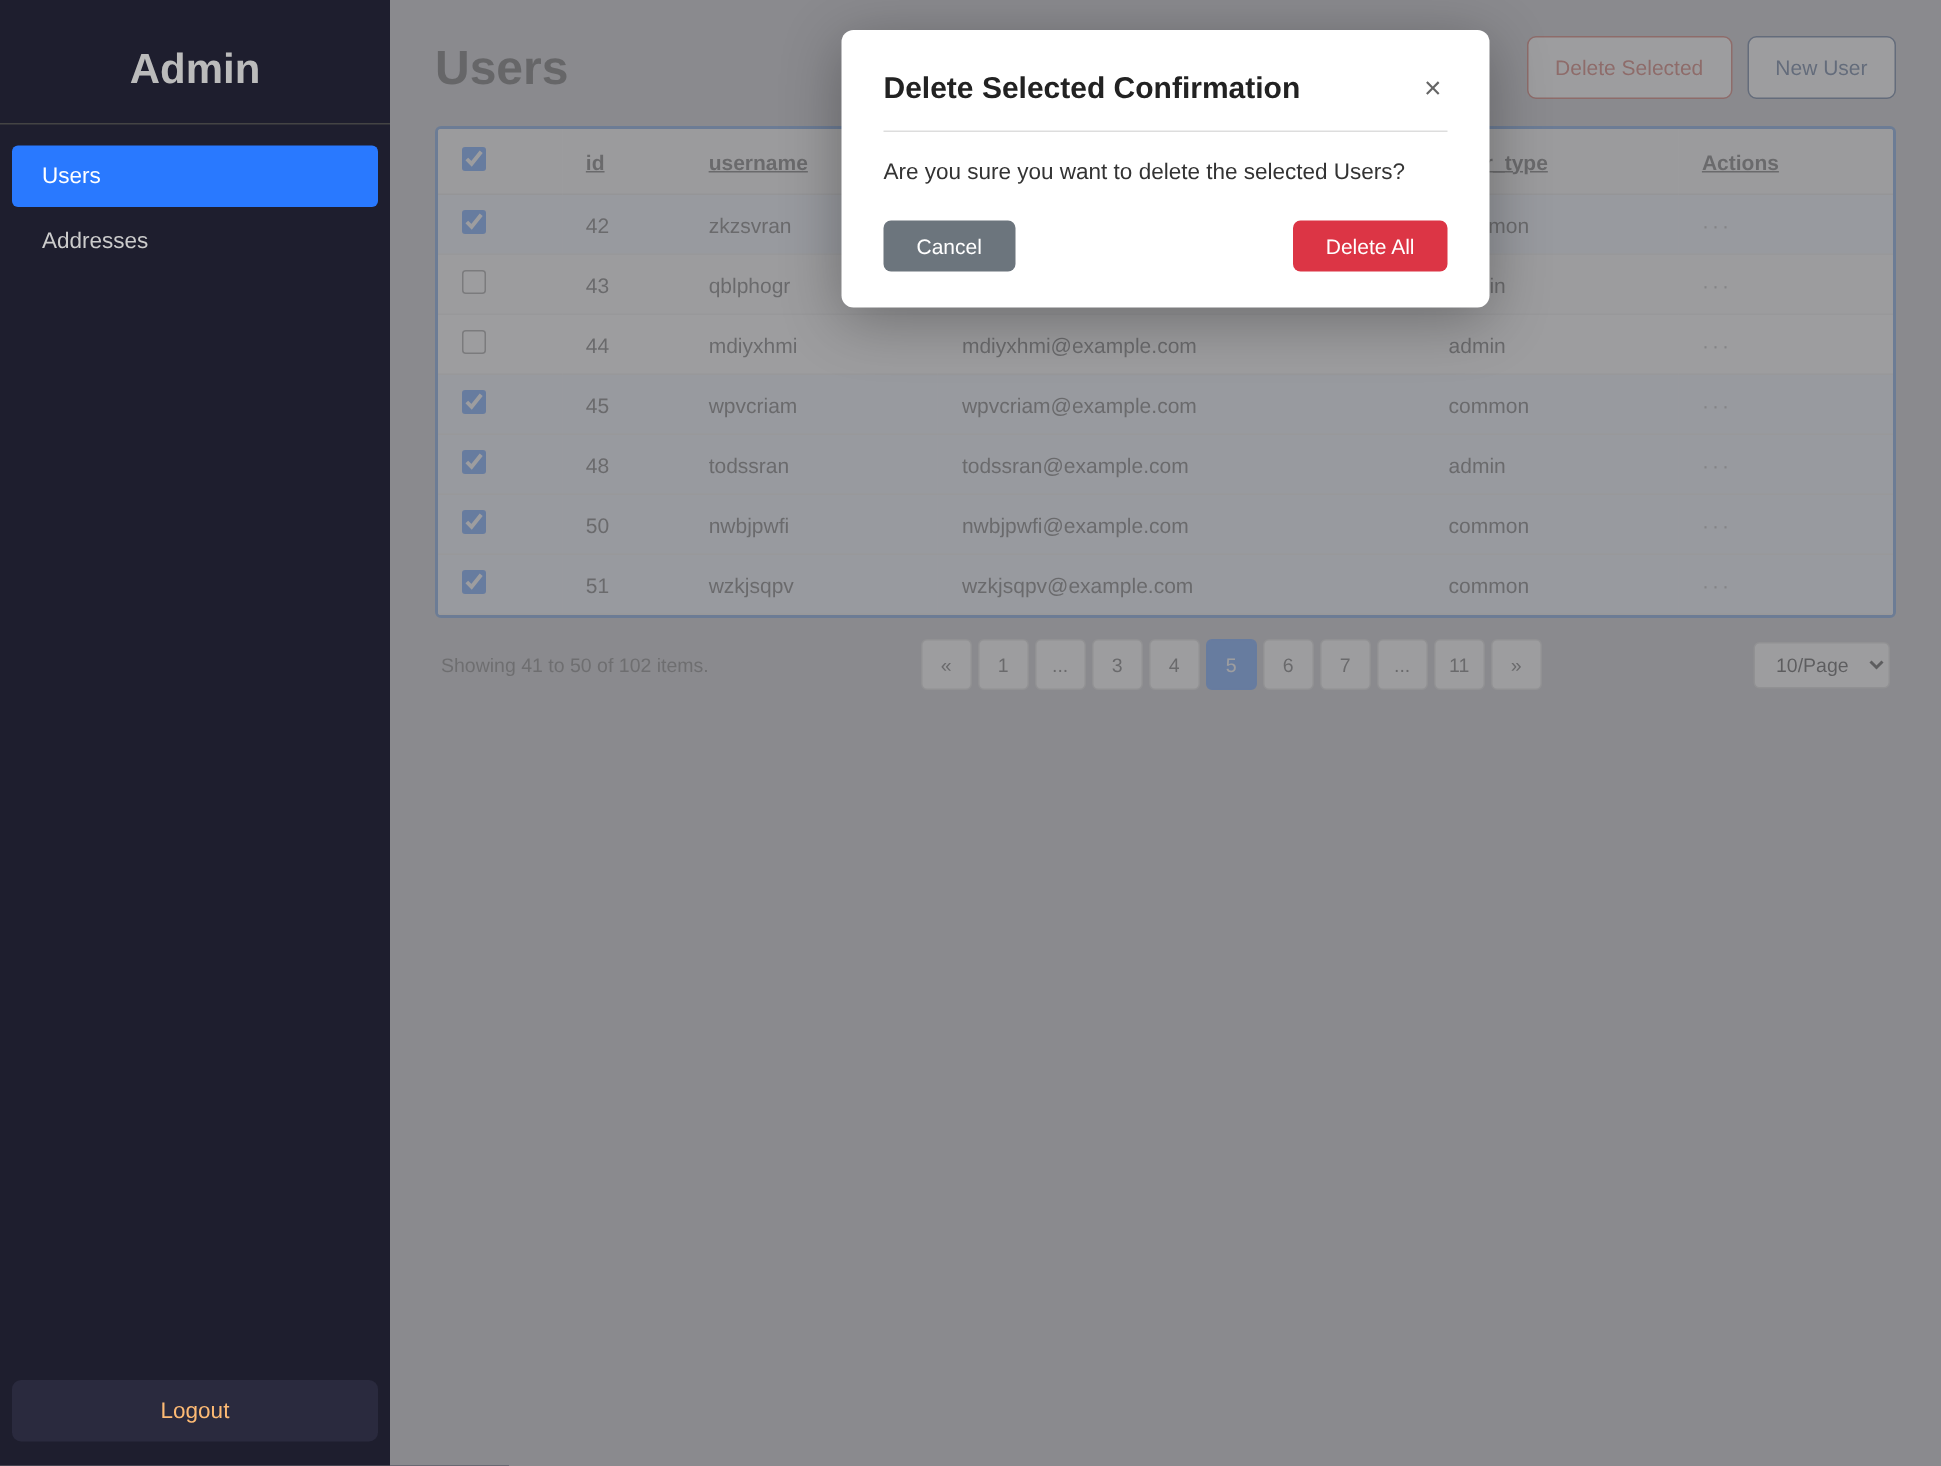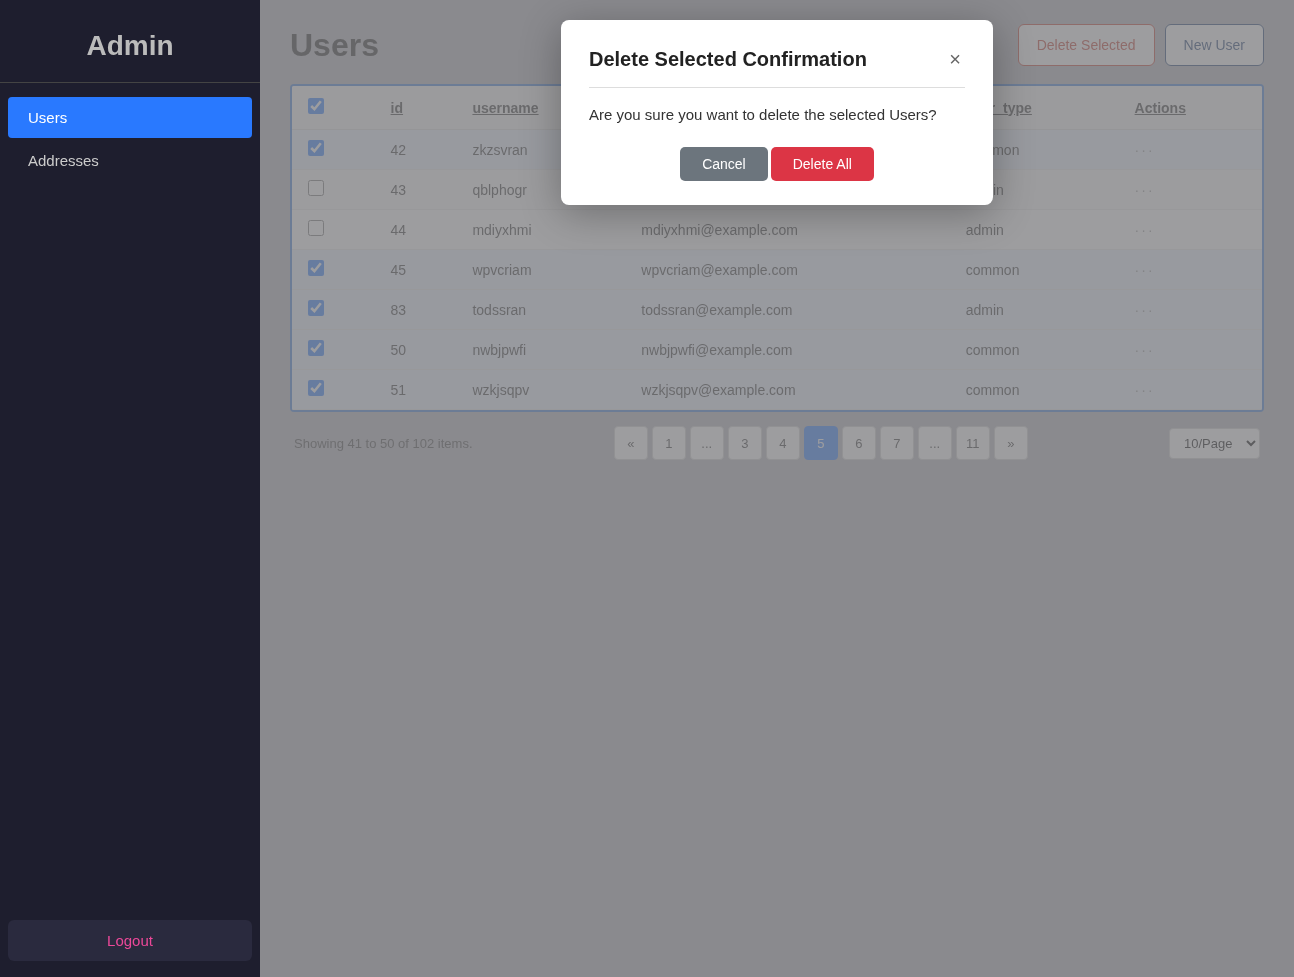--- a/index.html
+++ b/index.html
@@ -37,21 +37,21 @@
     }
     .sidebar-item.active {
       background: #2979ff;
       color: #fff;
     }
     .sidebar-footer { padding: 16px 8px; }
     .logout-btn {
       width: 100%;
       padding: 12px;
       background: #2a2a3e;
-      color: #ec4899;
+      color: #fdba74;
       border: none;
       border-radius: 6px;
       font-size: 15px;
       cursor: pointer;
       text-align: center;
     }
 
     
     .main {
       flex: 1;
@@ -210,21 +210,21 @@
       border-top: 1px solid #ddd;
       margin-bottom: 18px;
     }
     .modal-body {
       font-size: 15px;
       color: #333;
       margin-bottom: 24px;
     }
     .modal-footer {
       display: flex;
-      justify-content: center;
+      justify-content: space-between;
       gap: 3px;
     }
     .btn-cancel {
       padding: 9px 22px;
       background: #6c757d;
       color: #fff;
       border: none;
       border-radius: 5px;
       font-size: 14px;
       cursor: pointer;
@@ -316,21 +316,21 @@
       <td>45</td>
       <td>wpvcriam</td>
       <td>wpvcriam@example.com</td>
       <td>common</td>
       <td><span class="actions-dots">···</span></td>
     </tr>
             <tr class="selected-row">
       <td>
         <input type="checkbox" checked="" style="">
       </td>
-      <td>83</td>
+      <td>48</td>
       <td>todssran</td>
       <td>todssran@example.com</td>
       <td>admin</td>
       <td><span class="actions-dots">···</span></td>
     </tr>
             <tr class="selected-row">
       <td>
         <input type="checkbox" checked="" style="">
       </td>
       <td>50</td>

